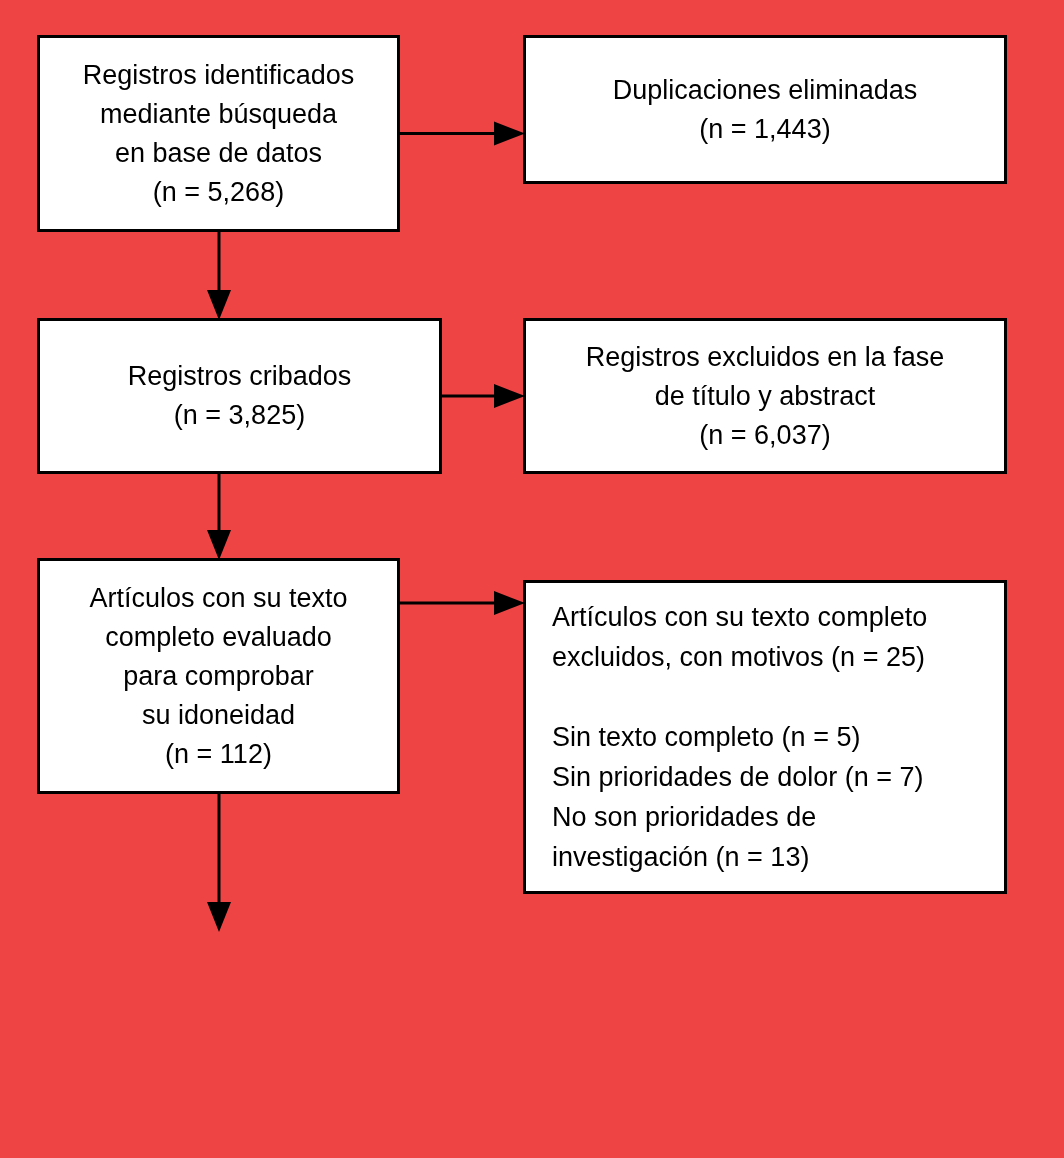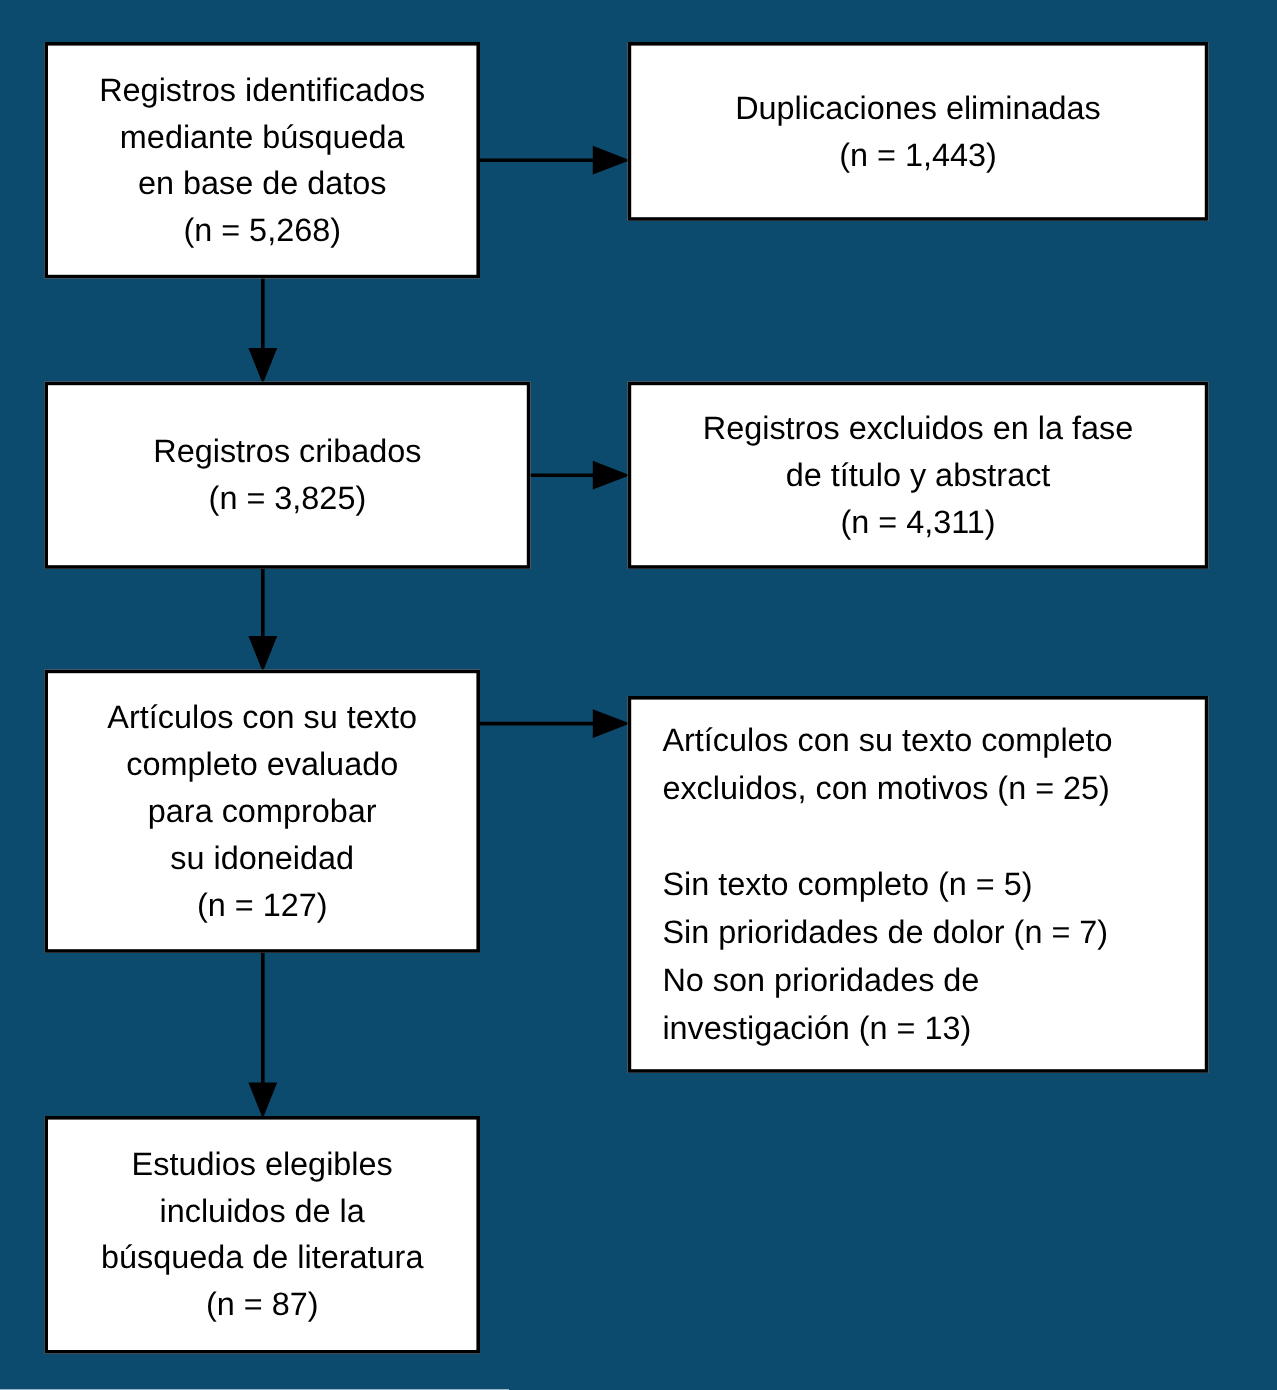--- a/index.html
+++ b/index.html
@@ -4,21 +4,21 @@
 <style>
   html, body {
     margin: 0;
     padding: 0;
     background: #ffffff;
   }
   .canvas {
     position: relative;
     width: 1064px;
     height: 1158px;
-    background: #0c4a6e;
+    background: #ef4444;
     font-family: "Liberation Sans", sans-serif;
     color: #000000;
     overflow: hidden;
   }
   .box {
     position: absolute;
     box-sizing: border-box;
     border: 3px solid #000000;
     background: #ffffff;
     display: flex;
@@ -100,41 +100,35 @@
   </div>
 
   <div class="box" id="box-records-screened">
     <div class="box-text">Registros cribados
 (n = 3,825)</div>
   </div>
 
   <div class="box" id="box-excluded-title-abstract">
     <div class="box-text">Registros excluidos en la fase
 de título y abstract
-(n = 4,311)</div>
+(n = 6,037)</div>
   </div>
 
   <div class="box" id="box-fulltext-assessed">
     <div class="box-text">Artículos con su texto
 completo evaluado
 para comprobar
 su idoneidad
-(n = 127)</div>
+(n = 112)</div>
   </div>
 
   <div class="box" id="box-fulltext-excluded">
     <div class="box-text">Artículos con su texto completo
 excluidos, con motivos (n = 25)
 
 Sin texto completo (n = 5)
 Sin prioridades de dolor (n = 7)
 No son prioridades de
 investigación (n = 13)</div>
   </div>
 
-  <div class="box" id="box-studies-included">
-    <div class="box-text">Estudios elegibles
-incluidos de la
-búsqueda de literatura
-(n = 87)</div>
-  </div>
 
 </div>
 
 </body></html>

